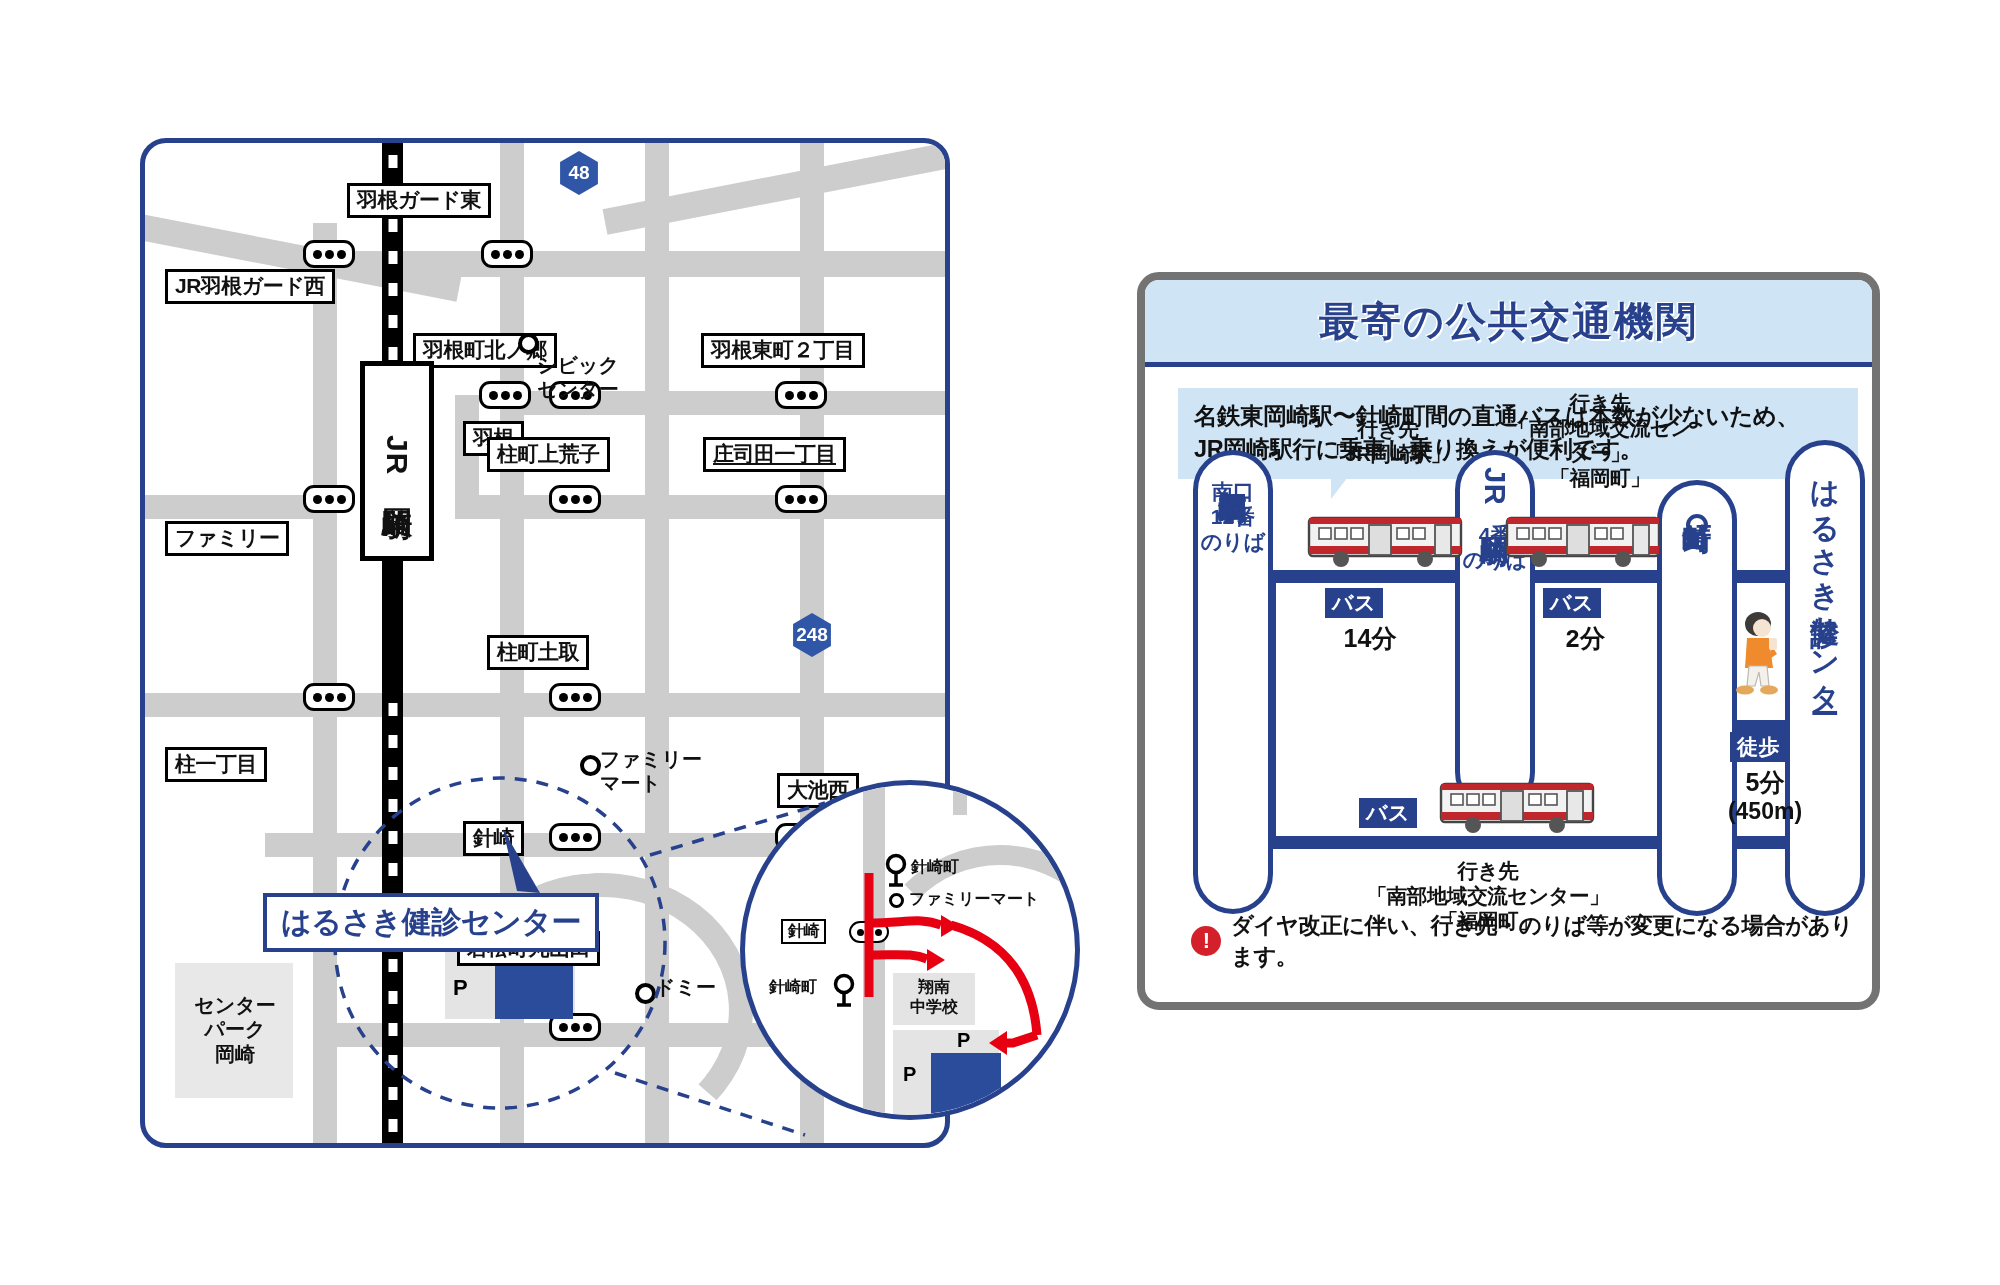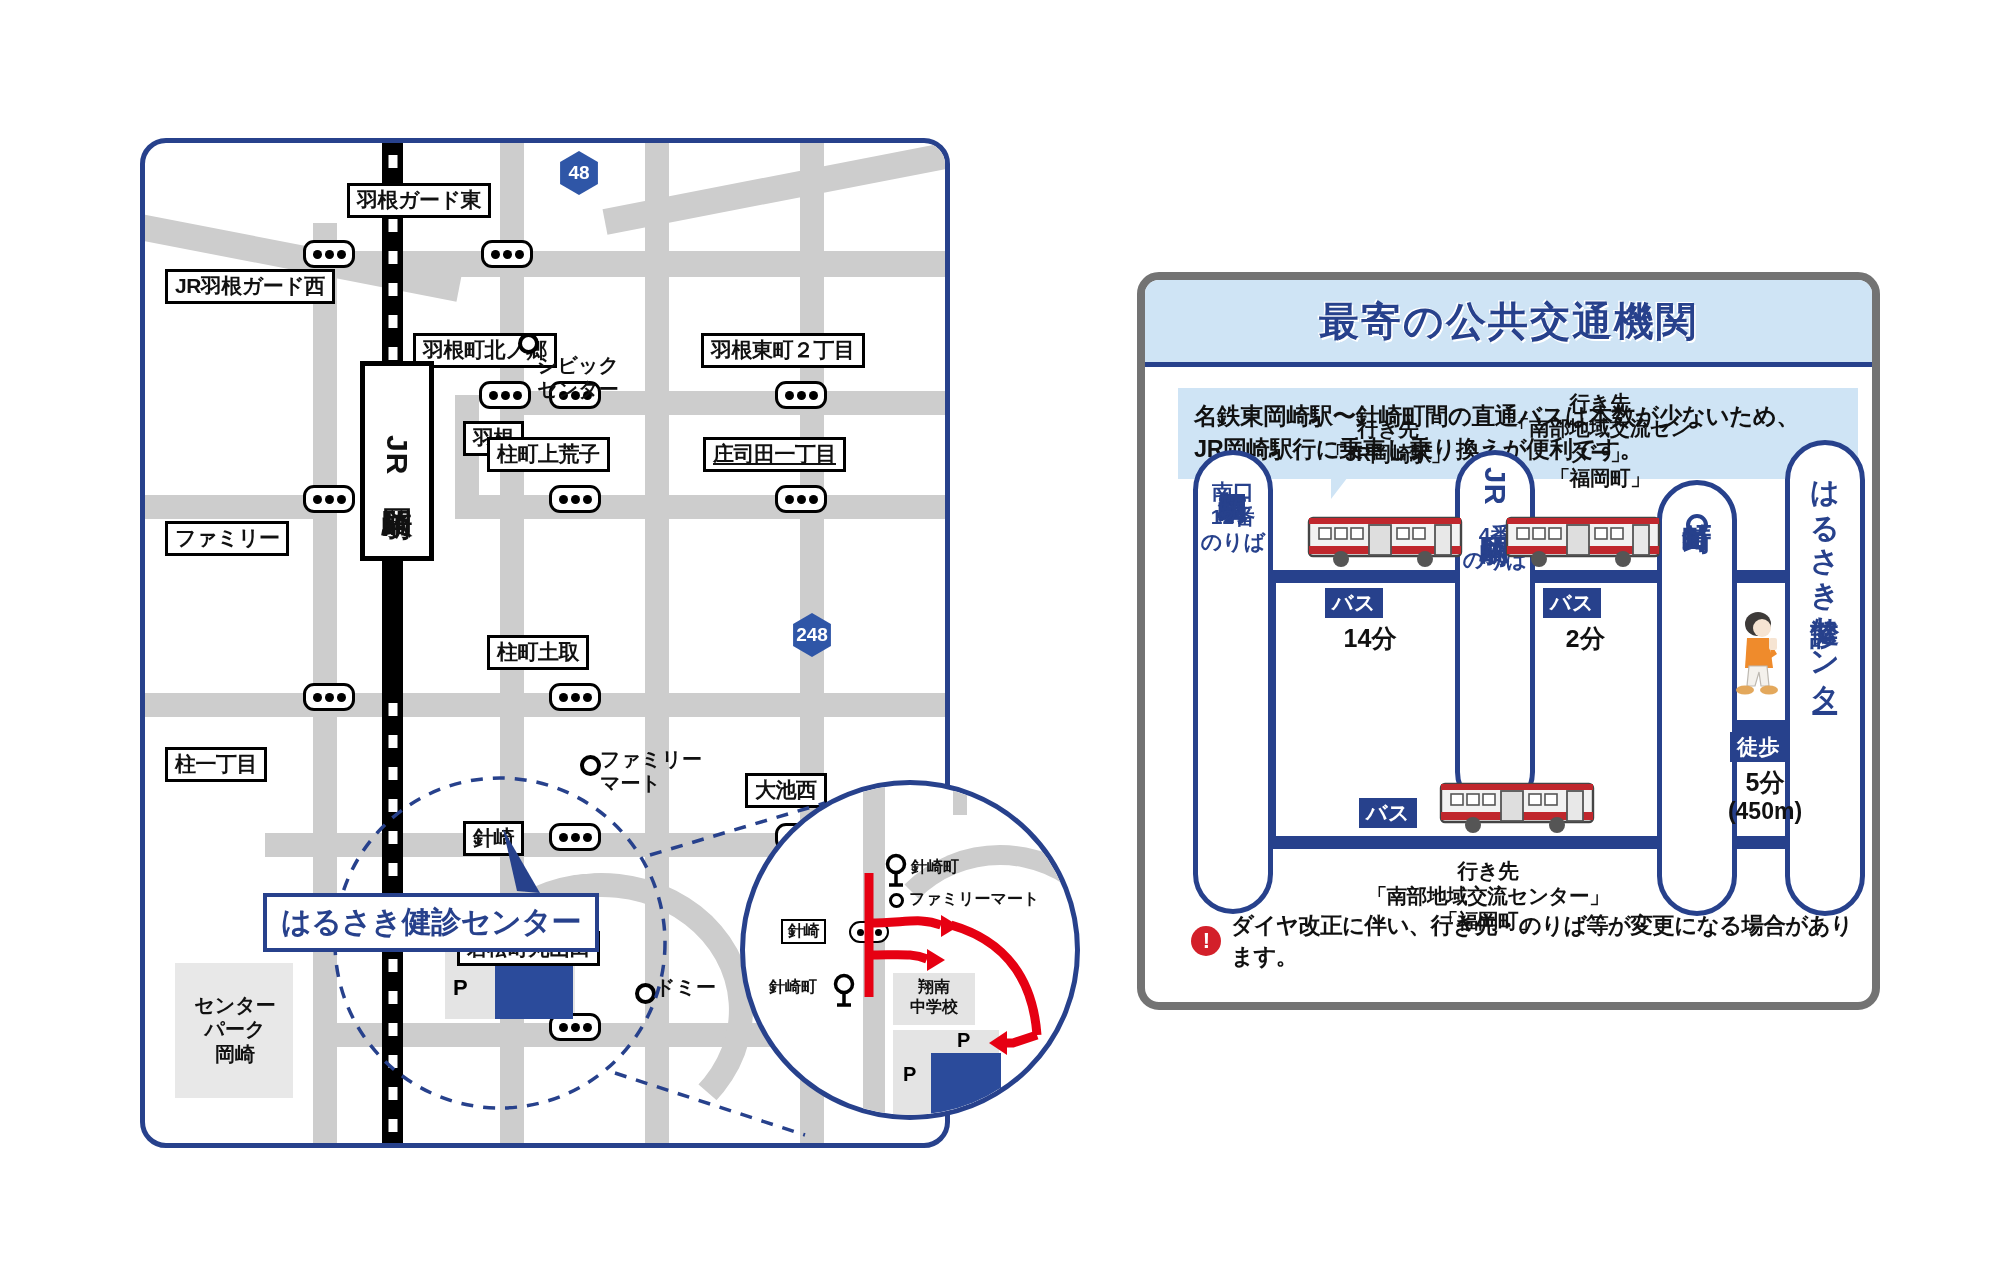--- a/index.html
+++ b/index.html
@@ -231,21 +231,21 @@
   <div class="plabel" style="left:20px;top:126px;">JR羽根ガード西</div>
   <div class="plabel" style="left:202px;top:40px;">羽根ガード東</div>
   <div class="plabel" style="left:268px;top:190px;">羽根町北ノ郷</div>
   <div class="plabel" style="left:556px;top:190px;">羽根東町２丁目</div>
   <div class="plabel" style="left:318px;top:278px;">羽根</div>
   <div class="plabel" style="left:342px;top:294px;">柱町上荒子</div>
   <div class="plabel" style="left:558px;top:294px;text-decoration:underline;">庄司田一丁目</div>
   <div class="plabel" style="left:20px;top:378px;">ファミリー</div>
   <div class="plabel" style="left:342px;top:492px;">柱町土取</div>
   <div class="plabel" style="left:20px;top:576px;margin-top:28px;">柱一丁目</div>
-  <div class="plabel" style="left:600px;top:630px;">大池西</div>
+  <div class="plabel" style="left:632px;top:630px;">大池西</div>
   <div class="plabel" style="left:318px;top:678px;">針崎</div>
   <div class="plabel" style="left:312px;top:788px;">若松町丸山田</div>
 
   <div class="poi" style="left:373px;top:190px;"></div>
   <div class="tlabel c" style="left:368px;top:210px;margin-left:24px;">
      <div>シビック</div>
      <div>センター</div>
   </div>
 
   <div class="poi" style="left:435px;top:612px;"></div>

